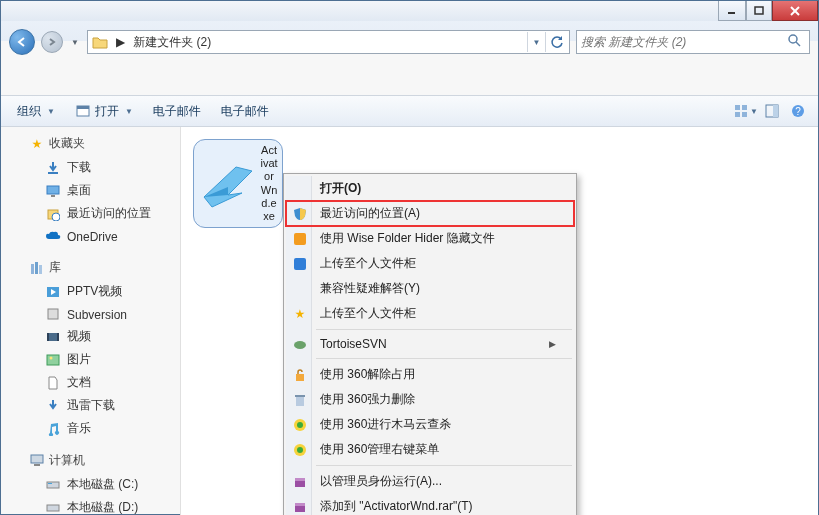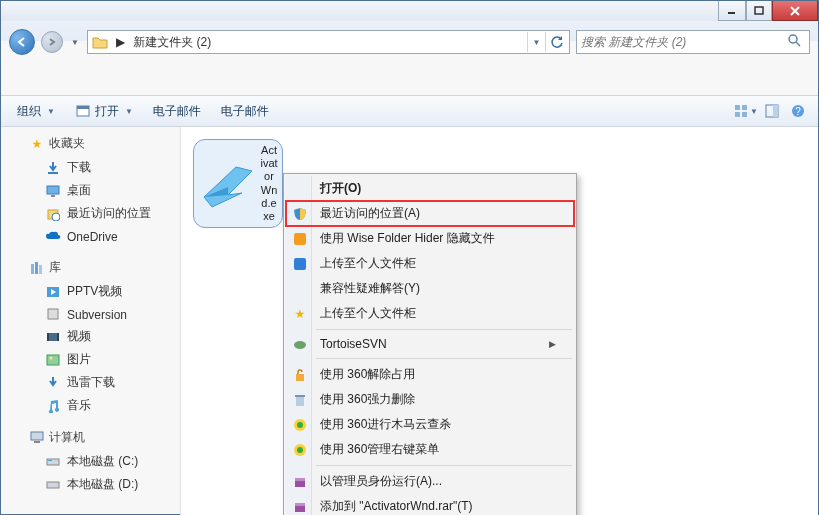--- a/index.html
+++ b/index.html
@@ -248,20 +248,28 @@
             <span class="sb-icon">
               <svg width="14" height="12">
                 <rect x="1" y="1" width="12" height="10" fill="#8fd19e" stroke="#3e9b5b"></rect>
                 <circle cx="5" cy="4" r="1.5" fill="#fce47a"></circle>
               </svg>
             </span>
             <span>图片</span>
           </div>
         <div class="sb-item">
             <span class="sb-icon">
+              <svg width="12" height="14">
+                <path d="M2 1 L8 1 L10 4 L10 13 L2 13 Z" fill="#fff" stroke="#888"></path>
+              </svg>
+            </span>
+            <span>文档</span>
+          </div>
+        <div class="sb-item">
+            <span class="sb-icon">
               <svg width="14" height="14">
                 <path d="M7 1 L7 8 M4 5 L7 9 L10 5" stroke="#3a7fc1" stroke-width="2" fill="none"></path>
               </svg>
             </span>
             <span>迅雷下载</span>
           </div>
         <div class="sb-item">
             <span class="sb-icon">
               <svg width="14" height="14">
                 <path d="M5 2 L12 1 L12 9 A2 2 0 1 1 10 9 L10 4 L6 5 L6 11 A2 2 0 1 1 4 11 Z" fill="#4aa3d9"></path>

